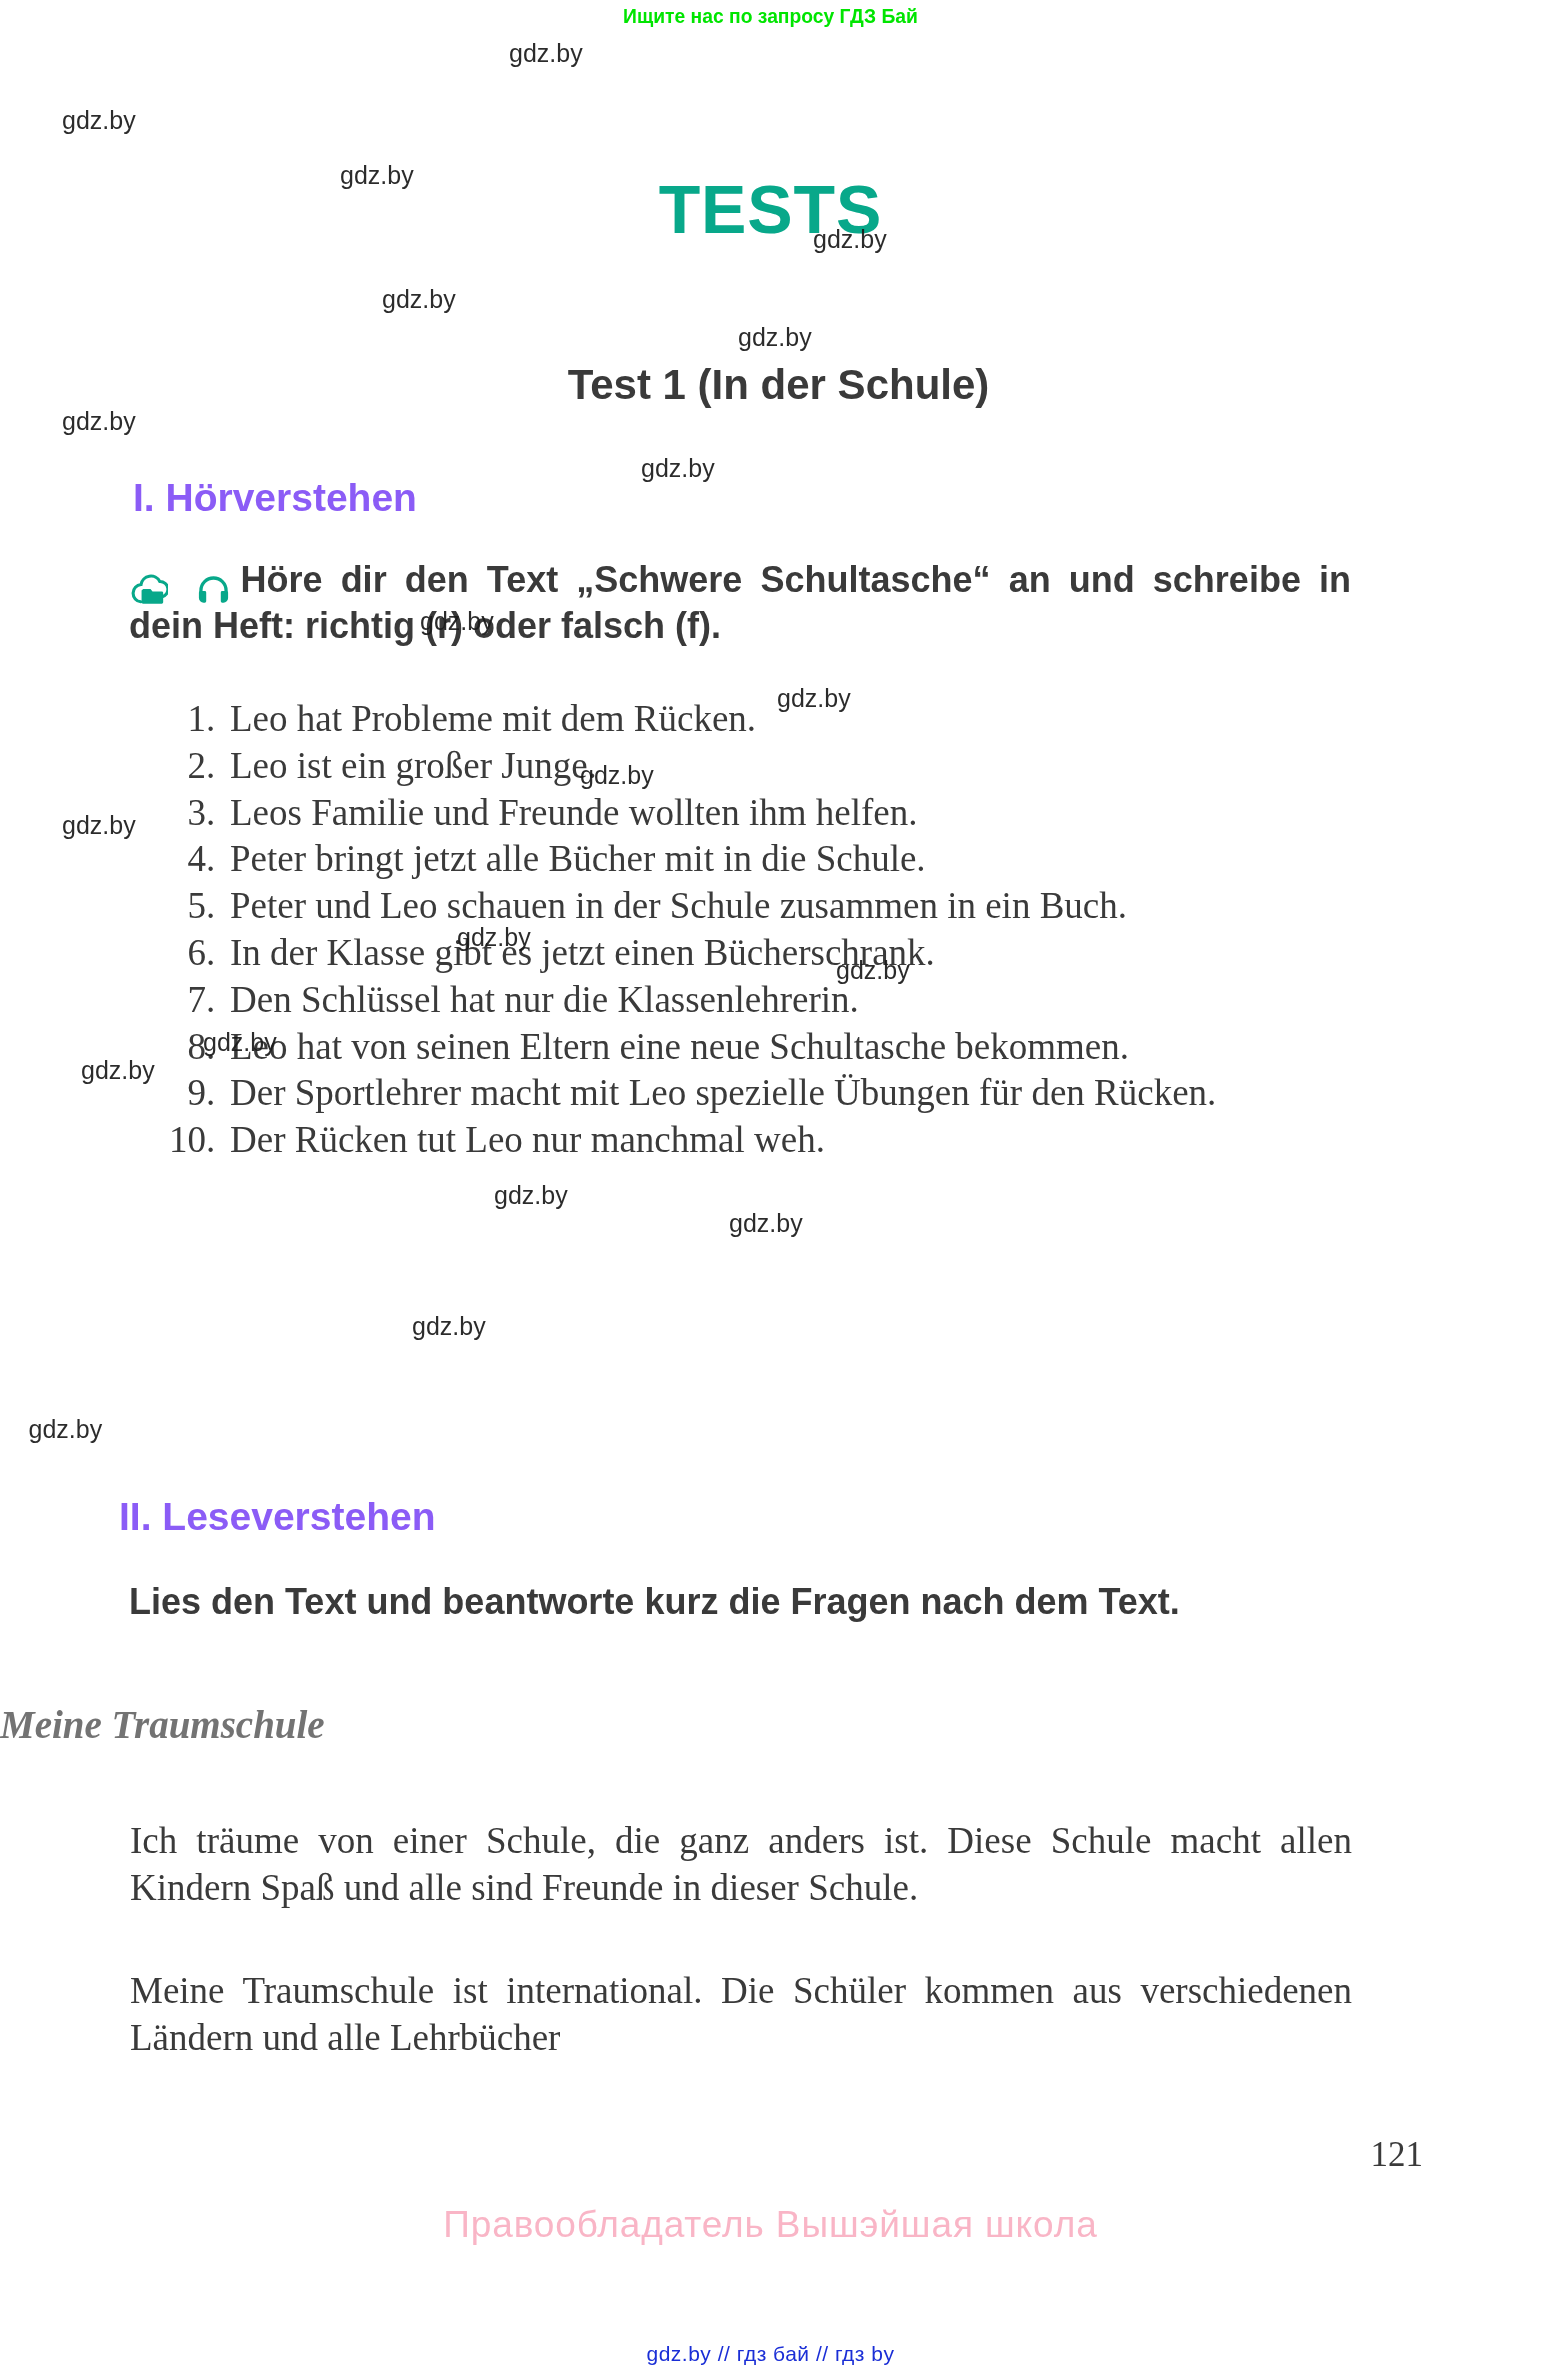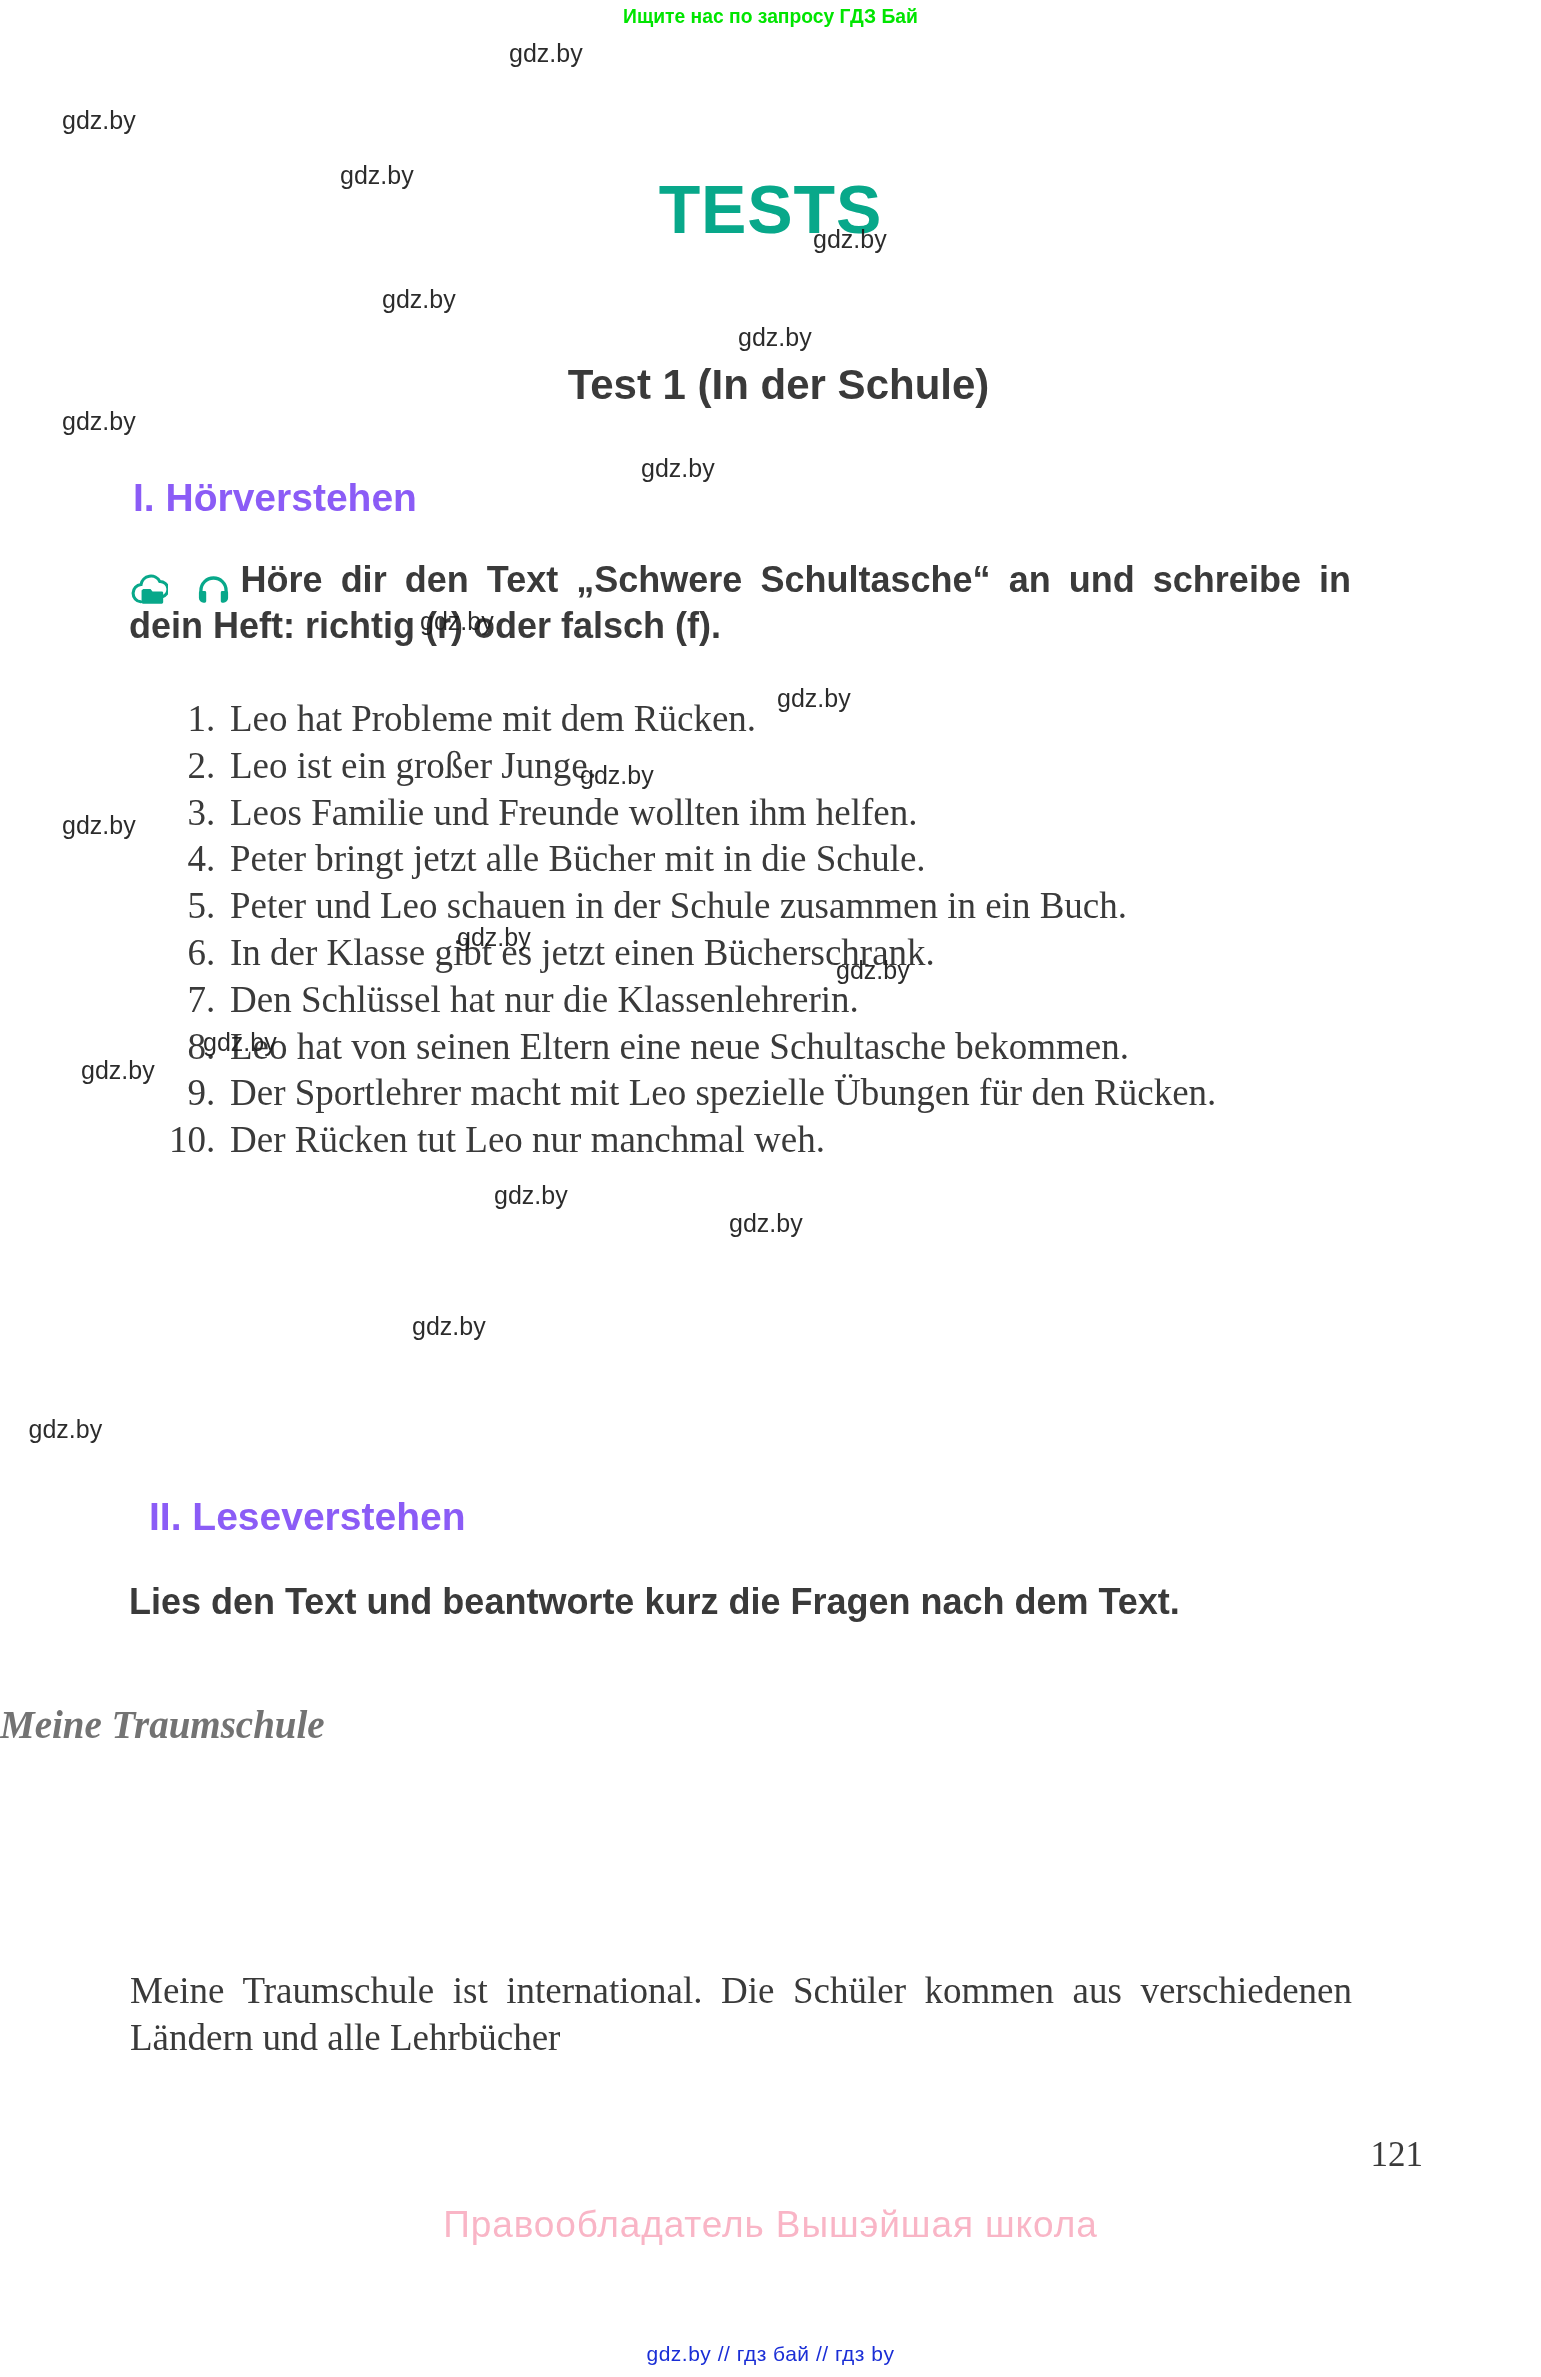--- a/index.html
+++ b/index.html
@@ -86,21 +86,21 @@
   }
   .section-heading {
     position: absolute;
     font-family: "Liberation Sans", sans-serif;
     font-weight: bold;
     font-size: 39px;
     color: #8b5cf6;
     white-space: nowrap;
   }
   #sec1 { left: 133px; top: 476px; }
-  #sec2 { left: 149px; top: 1495px; }
+  #sec2 { left: 119px; top: 1495px; }
 
   
   .instruction {
     position: absolute;
     font-family: "Liberation Sans", sans-serif;
     font-weight: bold;
     font-size: 36px;
     color: #3a3a3a;
     line-height: 1.18;
     text-align: justify;
@@ -249,20 +249,21 @@
       <span class="task-text">Der Rücken tut Leo nur manchmal weh.</span>
     </div>
   </div>
 
   <div class="section-heading" id="sec2">II. Leseverstehen</div>
 
   <div class="instruction" id="instr2">Lies den Text und beantworte kurz die Fragen nach dem Text.</div>
 
   <div class="story-title">Meine Traumschule</div>
 
+  <div class="para" id="para1">Ich träume von einer Schule, die ganz anders ist. Diese Schule macht allen Kindern Spaß und alle sind Freunde in dieser Schule.</div>
   <div class="para" id="para2">Meine Traumschule ist international. Die Schüler kommen aus verschiedenen Ländern und alle Lehrbücher</div>
 
   <div class="page-number">121</div>
 
   <div class="wm-pink">Правообладатель Вышэйшая школа</div>
 
   <div class="wm-bottom">gdz.by  //  гдз бай  //  гдз by</div>
 
   <div id="wm-layer">
       <div class="wm" style="left: 509px; top: 39px;">gdz.by</div>

